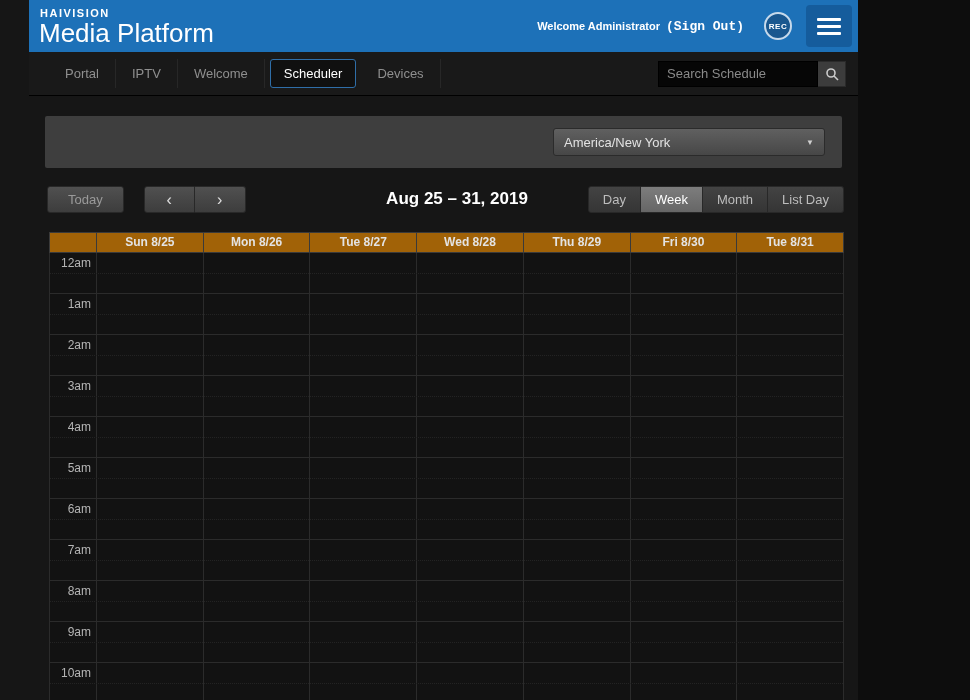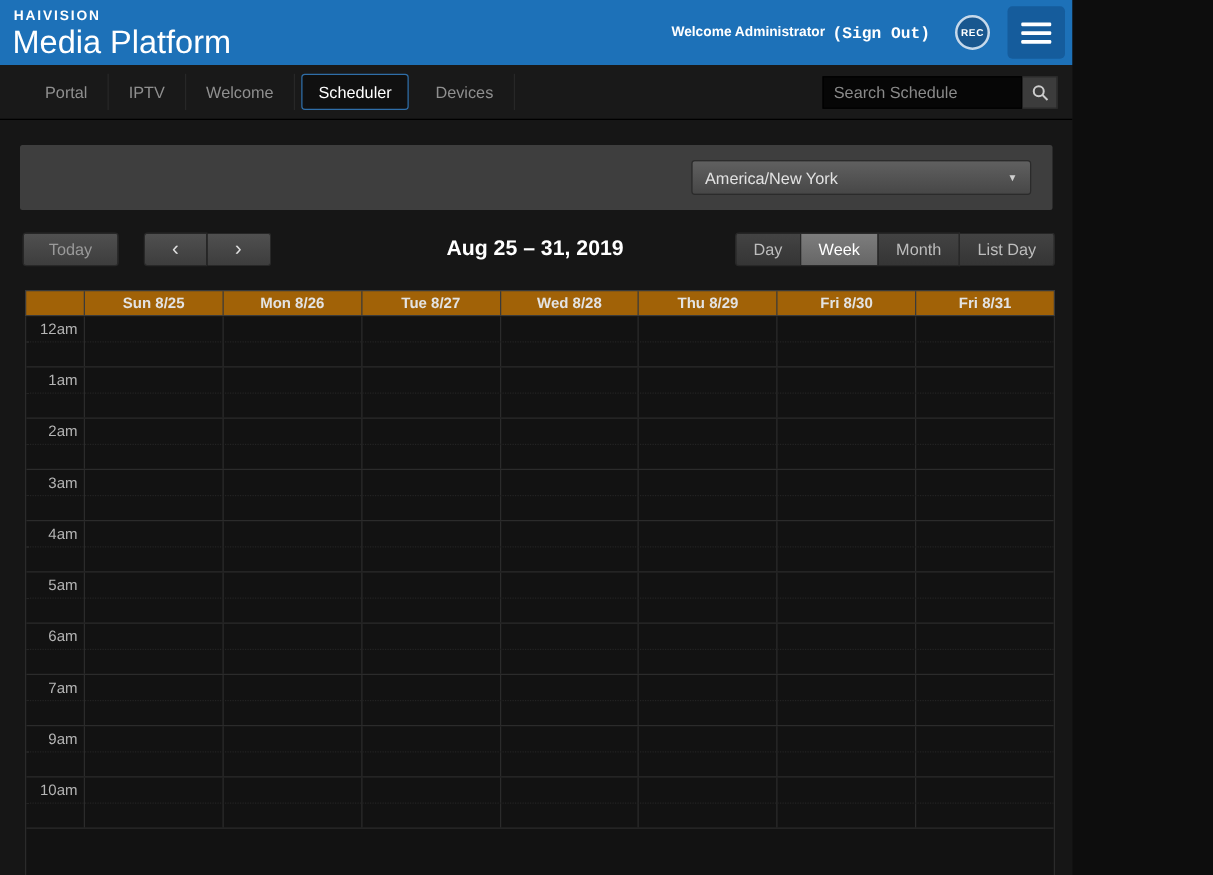--- a/index.html
+++ b/index.html
@@ -1,18 +1,18 @@
 <!DOCTYPE html>
 <html><head>
 <meta charset="utf-8">
 <style>
   * { box-sizing: border-box; }
   html, body { margin: 0; padding: 0; background: #0d0d0d; }
   body { font-family: "Liberation Sans", sans-serif; }
-  .app { position: relative; width: 858px; height: 700px; overflow: hidden; background: #161616; }
+  .app { position: relative; width: 858px; height: 700px; overflow: hidden; background: #161616; padding-left: 29px; }
 
   
   .topbar { height: 52px; background: #1d71b8; display: flex; align-items: center; justify-content: space-between; padding-left: 10px; }
   .brand { display: flex; flex-direction: column; line-height: 1; }
   .brand-small { color: #fff; font-size: 11px; font-weight: bold; letter-spacing: 1.5px; margin: 2px 0 1px 1px; }
   .brand-large { color: #fff; font-size: 26px; font-weight: 400; }
   .top-right { display: flex; align-items: center; height: 100%; }
   .welcome { color: #fff; font-weight: bold; font-size: 11px; }
   .signout { color: #fff; font-weight: bold; font-size: 13px; margin-left: 6px; cursor: pointer; text-decoration: none; font-family: Liberation Mono, monospace; }
   .rec-badge { width: 28px; height: 28px; border-radius: 50%; border: 2px solid #c6d9eb; background: #19578f; color: #fff; font-size: 8px; font-weight: bold; letter-spacing: .5px; display: flex; align-items: center; justify-content: center; margin: 0 14px 0 20px; cursor: pointer; }
@@ -130,21 +130,21 @@
 
   <div class="calendar">
     <div class="cal-head">
       <div class="gutter-head"></div>
     <div class="day-head">Sun 8/25</div>
         <div class="day-head">Mon 8/26</div>
         <div class="day-head">Tue 8/27</div>
         <div class="day-head">Wed 8/28</div>
         <div class="day-head">Thu 8/29</div>
         <div class="day-head">Fri 8/30</div>
-        <div class="day-head">Fri 8/31</div>
+        <div class="day-head">Tue 8/31</div>
       </div>
     <div class="cal-body">
         <div class="cal-row">
           <div class="gutter">12am</div>
           <div class="cal-cell"></div>
           <div class="cal-cell"></div>
           <div class="cal-cell"></div>
           <div class="cal-cell"></div>
           <div class="cal-cell"></div>
           <div class="cal-cell"></div>
@@ -214,20 +214,30 @@
           <div class="gutter">7am</div>
           <div class="cal-cell"></div>
           <div class="cal-cell"></div>
           <div class="cal-cell"></div>
           <div class="cal-cell"></div>
           <div class="cal-cell"></div>
           <div class="cal-cell"></div>
           <div class="cal-cell"></div>
         </div>
         <div class="cal-row">
+          <div class="gutter">8am</div>
+          <div class="cal-cell"></div>
+          <div class="cal-cell"></div>
+          <div class="cal-cell"></div>
+          <div class="cal-cell"></div>
+          <div class="cal-cell"></div>
+          <div class="cal-cell"></div>
+          <div class="cal-cell"></div>
+        </div>
+        <div class="cal-row">
           <div class="gutter">9am</div>
           <div class="cal-cell"></div>
           <div class="cal-cell"></div>
           <div class="cal-cell"></div>
           <div class="cal-cell"></div>
           <div class="cal-cell"></div>
           <div class="cal-cell"></div>
           <div class="cal-cell"></div>
         </div>
         <div class="cal-row">

